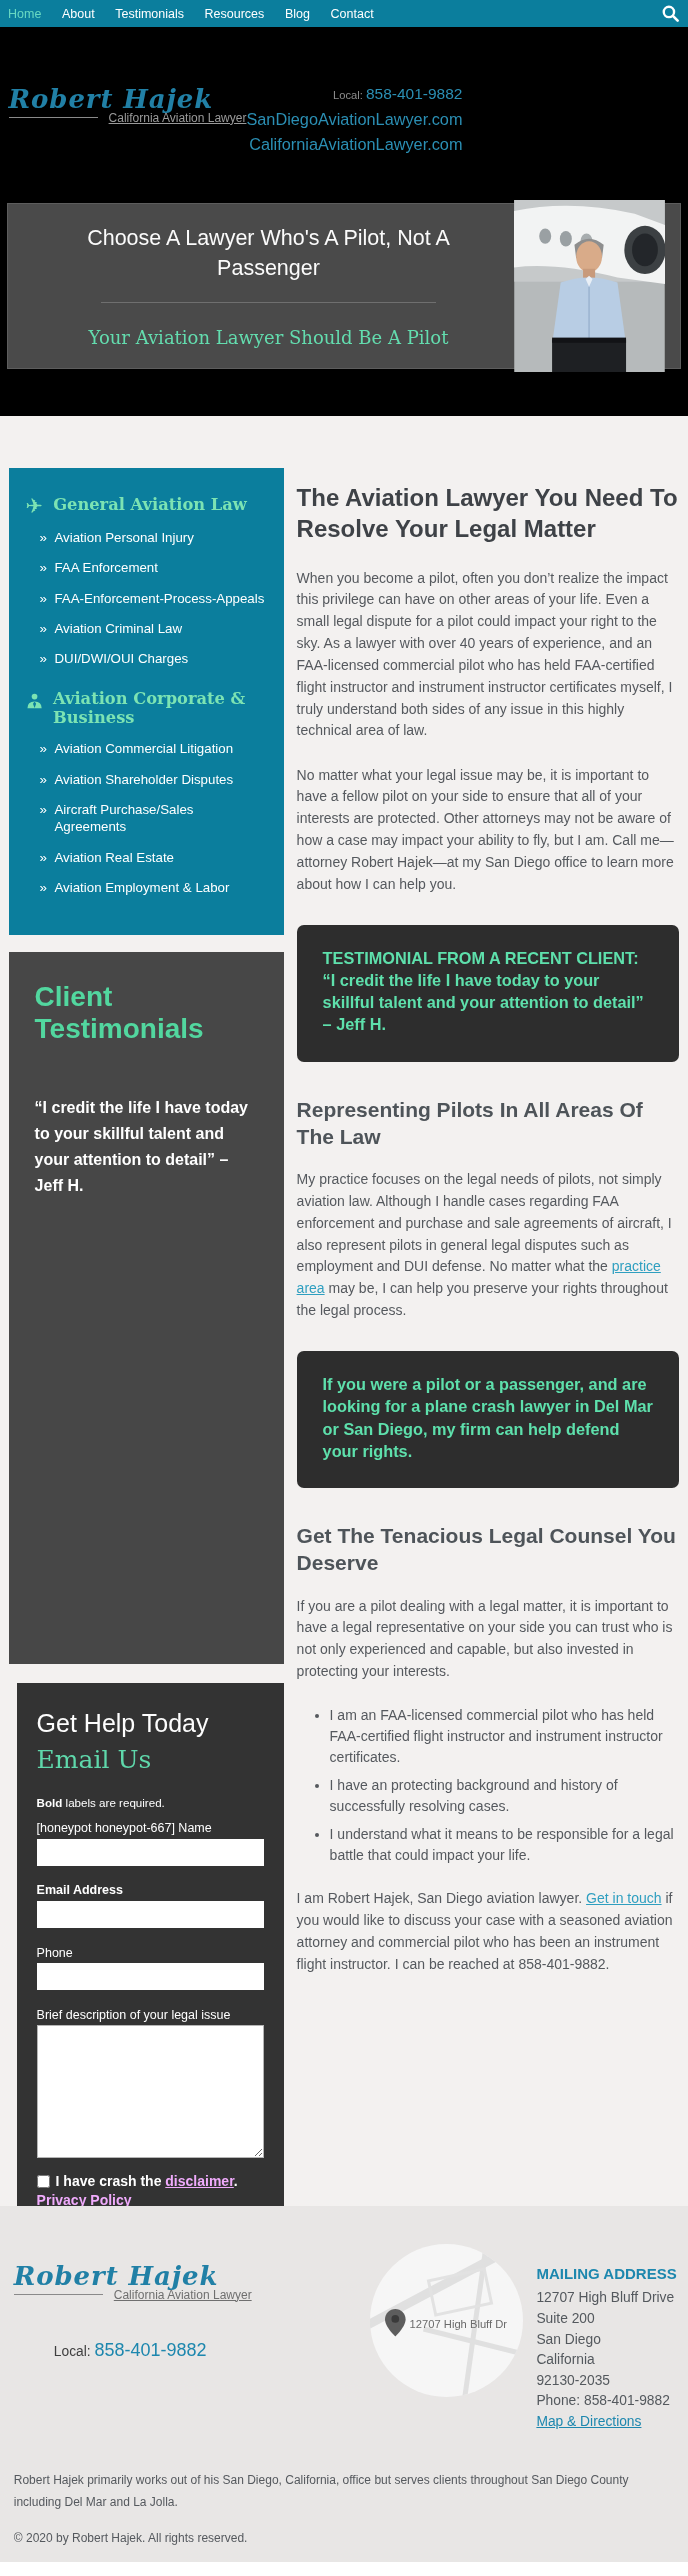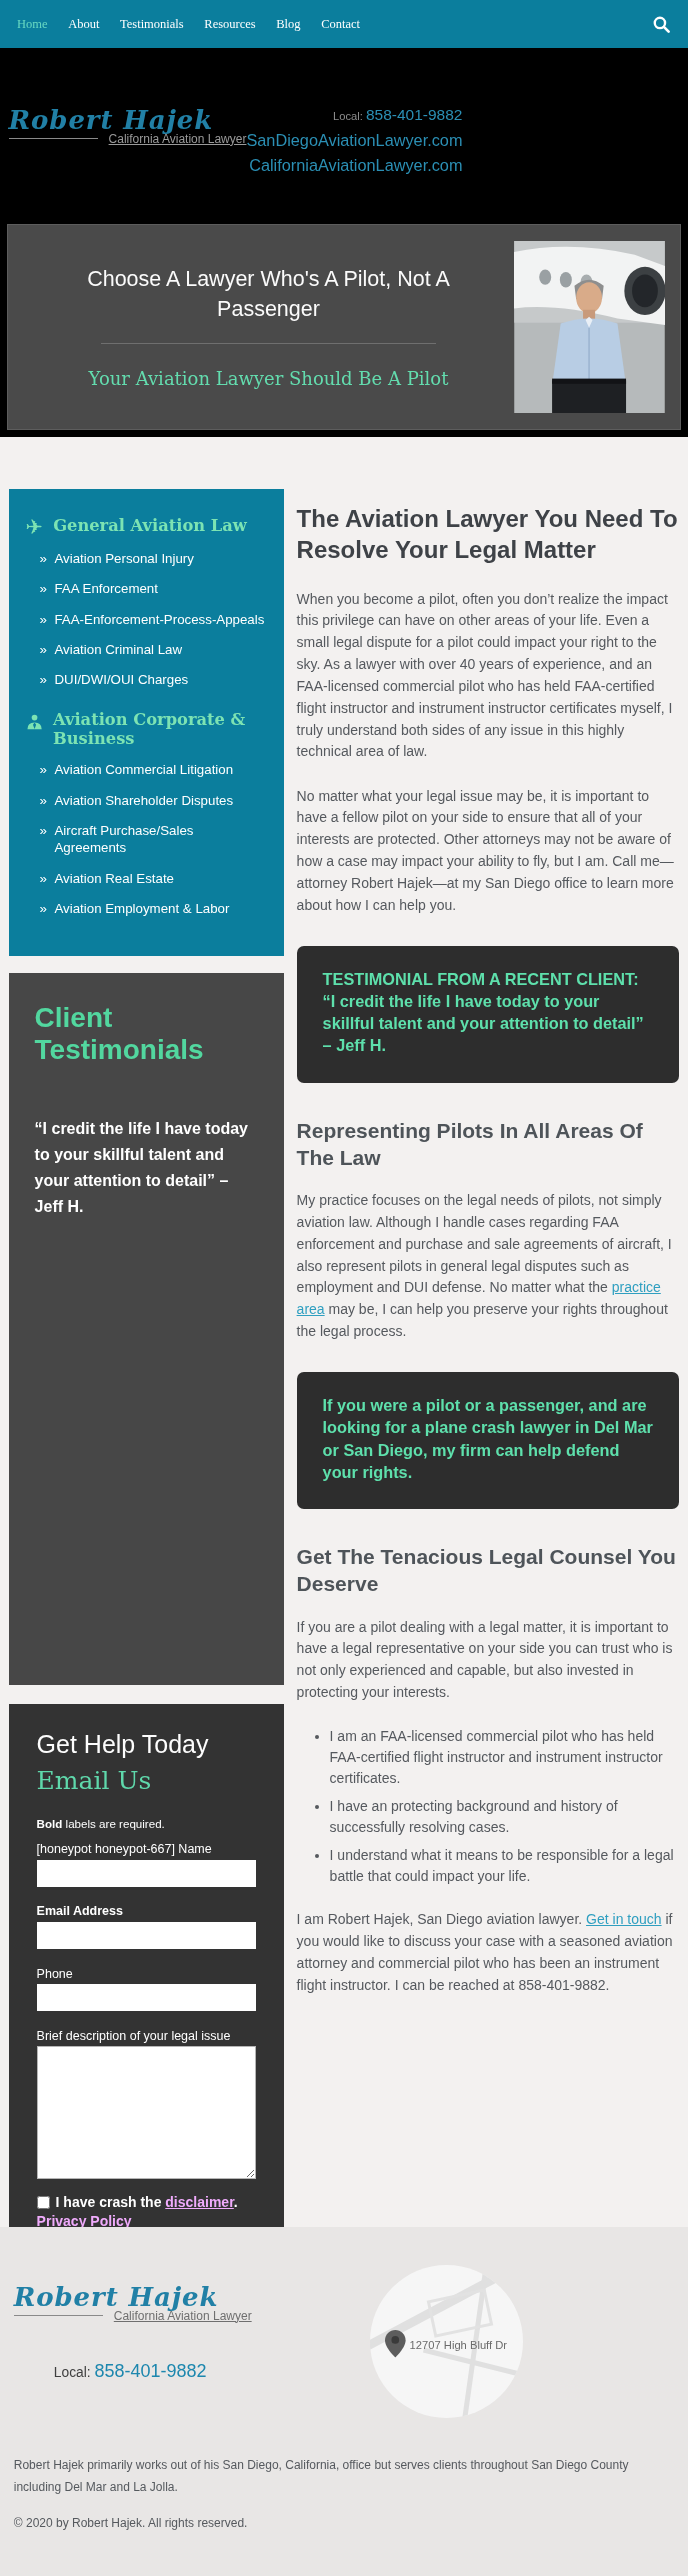--- a/index.html
+++ b/index.html
@@ -1,38 +1,38 @@
 <!DOCTYPE html>
 <html style="font-size:13.8px"><head>
 <meta charset="utf-8">
 <style>
   * { box-sizing: border-box; margin: 0; padding: 0; }
   html,body { width: 688px; }
   body { font-family: "Liberation Sans", sans-serif; background:#fff; }
 
   
-  .topnav { height:48px; background:#0b7e9d; display:flex; align-items:center; padding:0 17px;font-family:Liberation Serif, serif; }
+  .topnav { height:27px; background:#0b7e9d; display:flex; align-items:center; padding:0 8px; }
   .topnav a { color:#ffffff; text-decoration:none; font-size:12.5px; margin-right:20.6px; }
   .topnav a.active { color:#68d9c2; }
   .nav-search { margin-left:auto; width:19px; height:19px; cursor:pointer; }
 
   
   .site-header { background:#000; height:389px; position:relative; }
   .header-top { position:absolute; top:57px; left:8.6px; width:439px; display:flex; justify-content:space-between; }
   .logo-script { font-family:"DejaVu Serif", serif; font-style:italic; font-weight:bold; font-size:26px; color:#2180a6; letter-spacing:0.9px; }
   .logo-sub { display:flex; align-items:center; margin-top:-3.4px; }
   .logo-line { width:89px; border-top:0.9px solid #8a8a8a; display:inline-block; }
   .logo-tagline { color:#9a9a9a; font-size:12px; margin-left:11px; white-space:nowrap;text-decoration:underline; }
   .header-contact { text-align:right; line-height:1; padding-top:1.7px; }
   .local-line { font-size:11.2px; color:#8d8d8d; }
   .local-line .phone { font-size:15.5px; color:#2b8fb4; }
   .domain { font-size:16.3px; color:#2b8fb4; margin-top:9.5px; font-weight:500; display:block; text-decoration:none; }
 
   
-  .hero { position:absolute; top:176px; left:6.9px; right:6.9px; height:206px; background:#4a4a4a; border:0.9px solid #5d5d5d; display:flex; align-items:center; padding:0 15.5px; }
+  .hero { position:absolute; top:176px; left:6.9px; right:6.9px; height:166px; background:#4a4a4a; border:0.9px solid #5d5d5d; display:flex; align-items:center; padding:0 15.5px; }
   .hero-text { flex:1; text-align:center; padding:0 12px; }
   .hero-title { font-size:21.5px; font-weight:500; color:#fbfbfb; line-height:1.35; max-width:404px; margin:0 auto; }
   .hero-divider { width:72%; border:none; border-top:0.9px solid #6f6f6f; margin:19px auto 24px; }
   .hero-sub { font-family:"DejaVu Serif", serif; font-size:18px; color:#63dcae; }
   .hero-photo { width:151px; height:172px; flex:none; }
 
   
   .main-section { background:#f3f1f0; height:1790px; padding:52px 8.6px 0; display:flex; gap:13px; align-items:flex-start; overflow:hidden; }
   .sidebar { width:275px; flex:none; }
 
@@ -40,21 +40,21 @@
   .group-title { display:flex; align-items:flex-start; gap:10.3px; color:#7ce3b3; font-family:"DejaVu Serif", serif; font-weight:bold; font-size:16.3px; line-height:1.15; margin:5.2px 0 12px; cursor:pointer; }
   .group-title .gicon { font-size:20.6px; line-height:1; font-family:"DejaVu Sans", sans-serif; }
   .law-nav ul { list-style:none; margin:0 0 22.4px 13.8px; }
   .law-nav li { display:flex; gap:7.7px; color:#fff; font-size:13.3px; line-height:1.3; margin:13px 0; cursor:pointer; }
   .law-nav li .bullet { flex:none; }
 
   .testimonial-widget { background:#474747; height:712px; margin-top:17px; padding:29px 26px; }
   .testimonial-widget h3 { color:#52d79f; font-size:28px; font-weight:bold; }
   .testimonial-widget .quote { color:#fff; font-weight:bold; font-size:16px; line-height:1.62; margin-top:50px; }
 
-  .contact-widget { background:#333333; margin-top:19px; padding:26px 28px 33px; }
+  .contact-widget { background:#333333; margin-top:19px; padding:26px 20px 33px;margin-left:8px; }
   .cw-title { color:#fdfdfd; font-size:25px; font-weight:500; }
   .cw-subtitle { font-family:"DejaVu Serif", serif; color:#5fd8ab; font-size:25px; margin:6.9px 0 22.4px; }
   .cw-note { color:#fff; font-size:11.6px; margin-bottom:8.6px; }
   .cw-label { color:#fff; font-size:12.5px; margin:12px 0 3.4px; display:block; }
   .cw-label.bold, .cw-note b { font-weight:bold; }
   .contact-widget input[type=text] { width:100%; height:27.5px; border:none; background:#fff; margin-bottom:5.2px; padding:0 5.2px; font-size:12px; }
   .contact-widget textarea { width:100%; height:133px; border:0.9px solid #b5b5b5; background:#fff; resize:both; padding:3.4px 5.2px; font-size:12px; }
   .cw-check { display:flex; align-items:center; gap:6px; margin-top:12px; color:#fff; font-weight:bold; font-size:14px; }
   .cw-check a, .cw-privacy a { color:#f0abfc; text-decoration:underline; font-weight:bold; }
   .cw-privacy { font-size:14px; margin-top:3.4px; }
@@ -293,20 +293,30 @@
         <div class="road" style="left:103px; top:-8.6px; width:5.2px; height:172px; transform:rotate(8deg);"></div>
         <div class="road" style="left:52px; top:95px; width:103px; height:5.2px; transform:rotate(14deg);"></div>
         <div class="road" style="left:60px; top:29px; width:60px; height:38px; background:none; border:3.4px solid #e2e2e2; transform:rotate(-12deg);"></div>
         <svg class="map-pin" viewBox="0 0 24 32">
           <path d="M12,0 C5.4,0 0,5.4 0,12 C0,21 12,32 12,32 C12,32 24,21 24,12 C24,5.4 18.6,0 12,0 Z" fill="#5d5d5d"></path>
           <circle cx="12" cy="11.5" r="4.5" fill="#3a3a3a"></circle>
         </svg>
         <span class="map-label">12707 High Bluff Dr</span>
       </div>
 
+      <div class="f-address">
+        <h4>MAILING ADDRESS</h4>
+        <div>12707 High Bluff Drive</div>
+        <div>Suite 200</div>
+        <div>San Diego</div>
+        <div>California</div>
+        <div>92130-2035</div>
+        <div>Phone: 858-401-9882</div>
+        <a href="#">Map &amp; Directions</a>
+      </div>
     </div>
   </div>
 
   <div class="footer-bottom">
     <div>Robert Hajek primarily works out of his San Diego, California, office but serves clients throughout San Diego County including Del Mar and La Jolla.</div>
     <div class="copyright">© 2020 by Robert Hajek. All rights reserved.</div>
   </div>
 </div>
 
 

